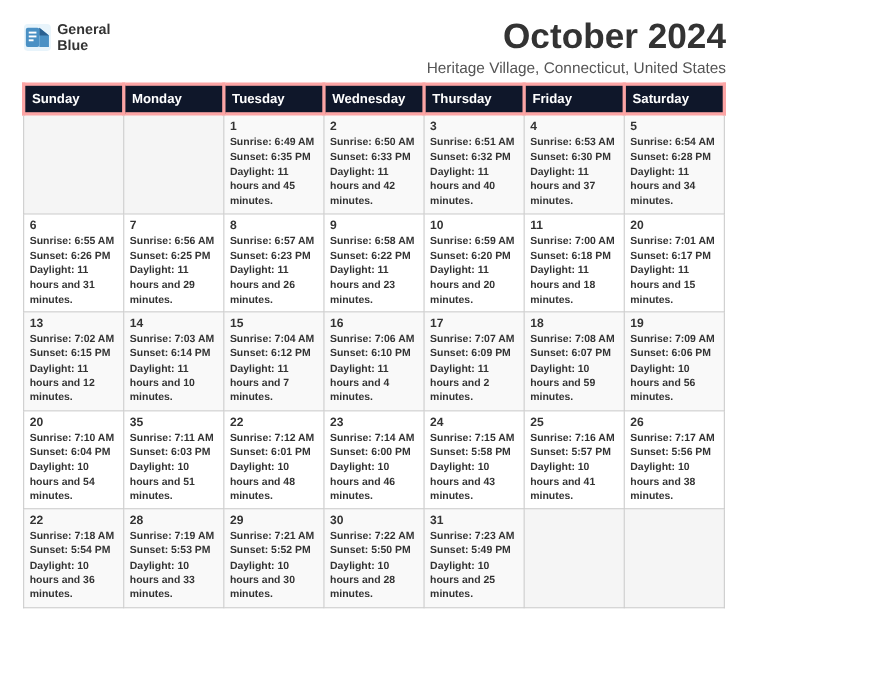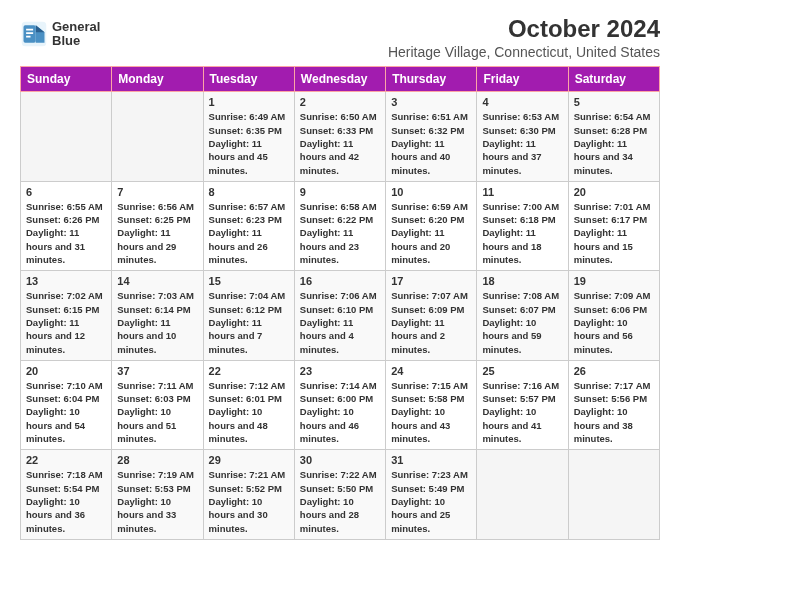--- a/index.html
+++ b/index.html
@@ -36,43 +36,43 @@
     .logo-text span:first-child { color: #333; }
     .logo-icon {
       width: 28px;
       height: 28px;
       margin-right: 4px;
     }
     .title-block {
       text-align: right;
     }
     .month-title {
-      font-size: 24px;
+      font-size: 32px;
       font-weight: bold;
       color: #333;
       line-height: 1.1;
     }
     .location-title {
       font-size: 14px;
       color: #555;
       margin-top: 2px;
     }
     table {
       width: 100%;
       border-collapse: collapse;
       table-layout: fixed;
     }
     thead tr th {
-      background-color: #a21caf;
+      background-color: #0f172a;
       color: #fff;
       font-size: 12px;
       font-weight: bold;
       padding: 5px 6px;
       text-align: left;
-      border: 1px solid #fca5a5;
+      border: 3px solid #fca5a5;
     }
     tbody tr td {
       vertical-align: top;
       border: 1px solid #ccc;
       padding: 4px 5px;
       height: 80px;
       font-size: 10px;
       color: #333;
       background: #fff;
     }
@@ -217,21 +217,21 @@
             <span class="day-num">19</span>
             <div class="cell-content">Sunrise: 7:09 AM<br>Sunset: 6:06 PM<br>Daylight: 10 hours and 56 minutes.</div>
           </td>
         </tr>
         <tr>
           <td>
             <span class="day-num">20</span>
             <div class="cell-content">Sunrise: 7:10 AM<br>Sunset: 6:04 PM<br>Daylight: 10 hours and 54 minutes.</div>
           </td>
           <td>
-            <span class="day-num">37</span>
+            <span class="day-num">35</span>
             <div class="cell-content">Sunrise: 7:11 AM<br>Sunset: 6:03 PM<br>Daylight: 10 hours and 51 minutes.</div>
           </td>
           <td>
             <span class="day-num">22</span>
             <div class="cell-content">Sunrise: 7:12 AM<br>Sunset: 6:01 PM<br>Daylight: 10 hours and 48 minutes.</div>
           </td>
           <td>
             <span class="day-num">23</span>
             <div class="cell-content">Sunrise: 7:14 AM<br>Sunset: 6:00 PM<br>Daylight: 10 hours and 46 minutes.</div>
           </td>

